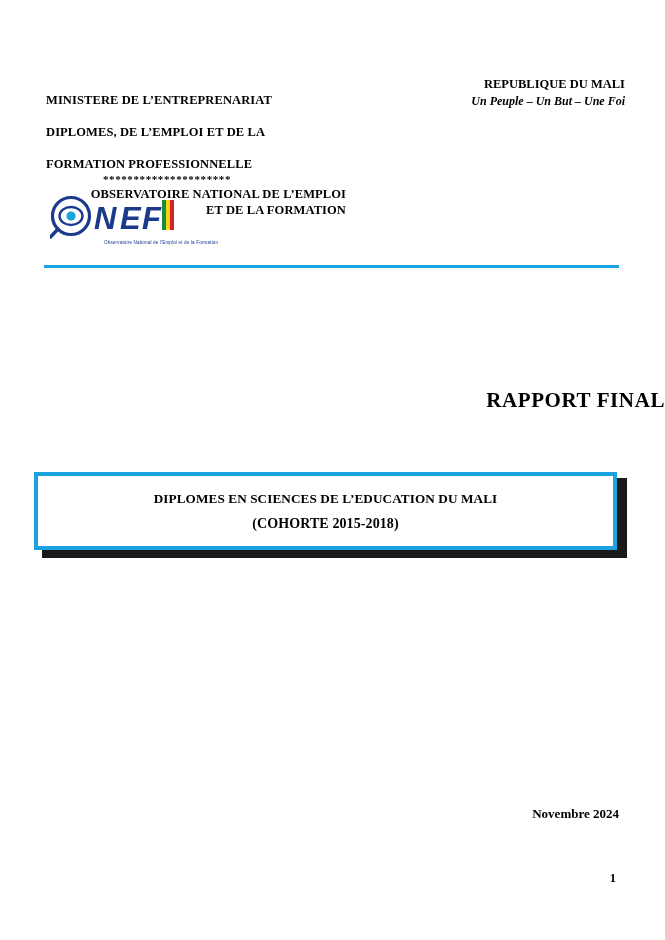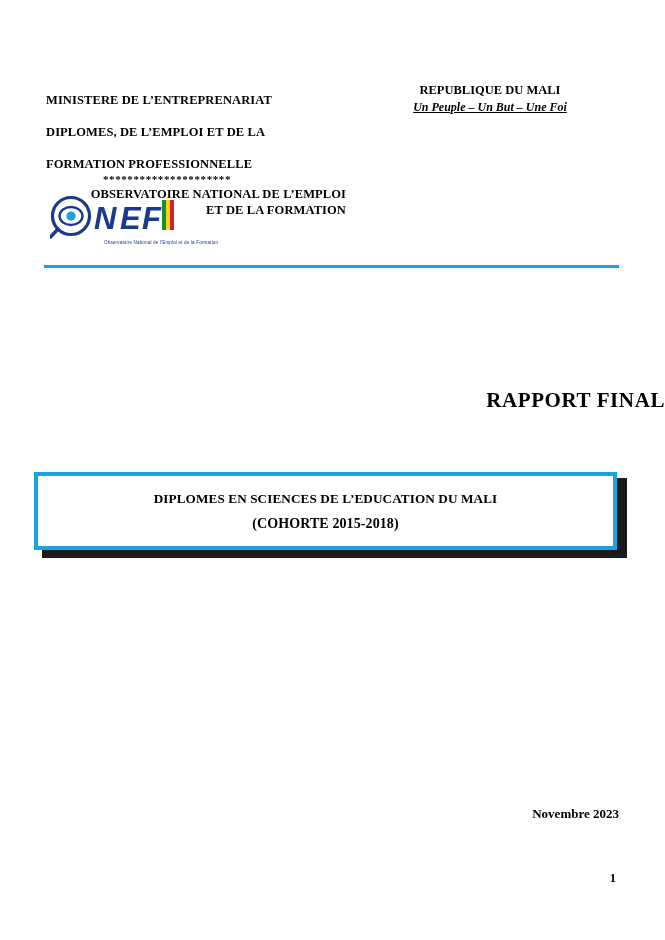--- a/index.html
+++ b/index.html
@@ -50,34 +50,33 @@
   }
   .ministry .obs {
     text-align: right;
     padding-right: 0px;
     font-size: 12.5px;
     line-height: 16px;
   }
   .republic {
     position: absolute;
     left: 355px;
-    top: 6px;
+    top: 0;
     width: 270px;
-    text-align: center;
+    text-align: right;
     font-size: 12.5px;
     line-height: 17px;
   }
   .republic .r1 {
     font-weight: bold;
   }
   .republic .r2 {
     font-weight: bold;
     font-style: italic;
     font-size: 12px;
-    text-decoration: underline;
   }
 
   
   .logo-wrap {
     position: absolute;
     left: 50px;
     top: 194px;
     width: 200px;
     height: 56px;
   }
@@ -213,16 +212,16 @@
   <div class="rule"></div>
 
   <div class="report-title">RAPPORT FINAL</div>
 
   <div class="title-box-shadow"></div>
   <div class="title-box">
     <div class="t2">DIPLOMES EN SCIENCES DE L’EDUCATION DU MALI</div>
     <div class="t3">(COHORTE 2015-2018)</div>
   </div>
 
-  <div class="date">Novembre 2023</div>
+  <div class="date">Novembre 2024</div>
   <div class="page-number">1</div>
 
 </div>
 
 </body></html>

